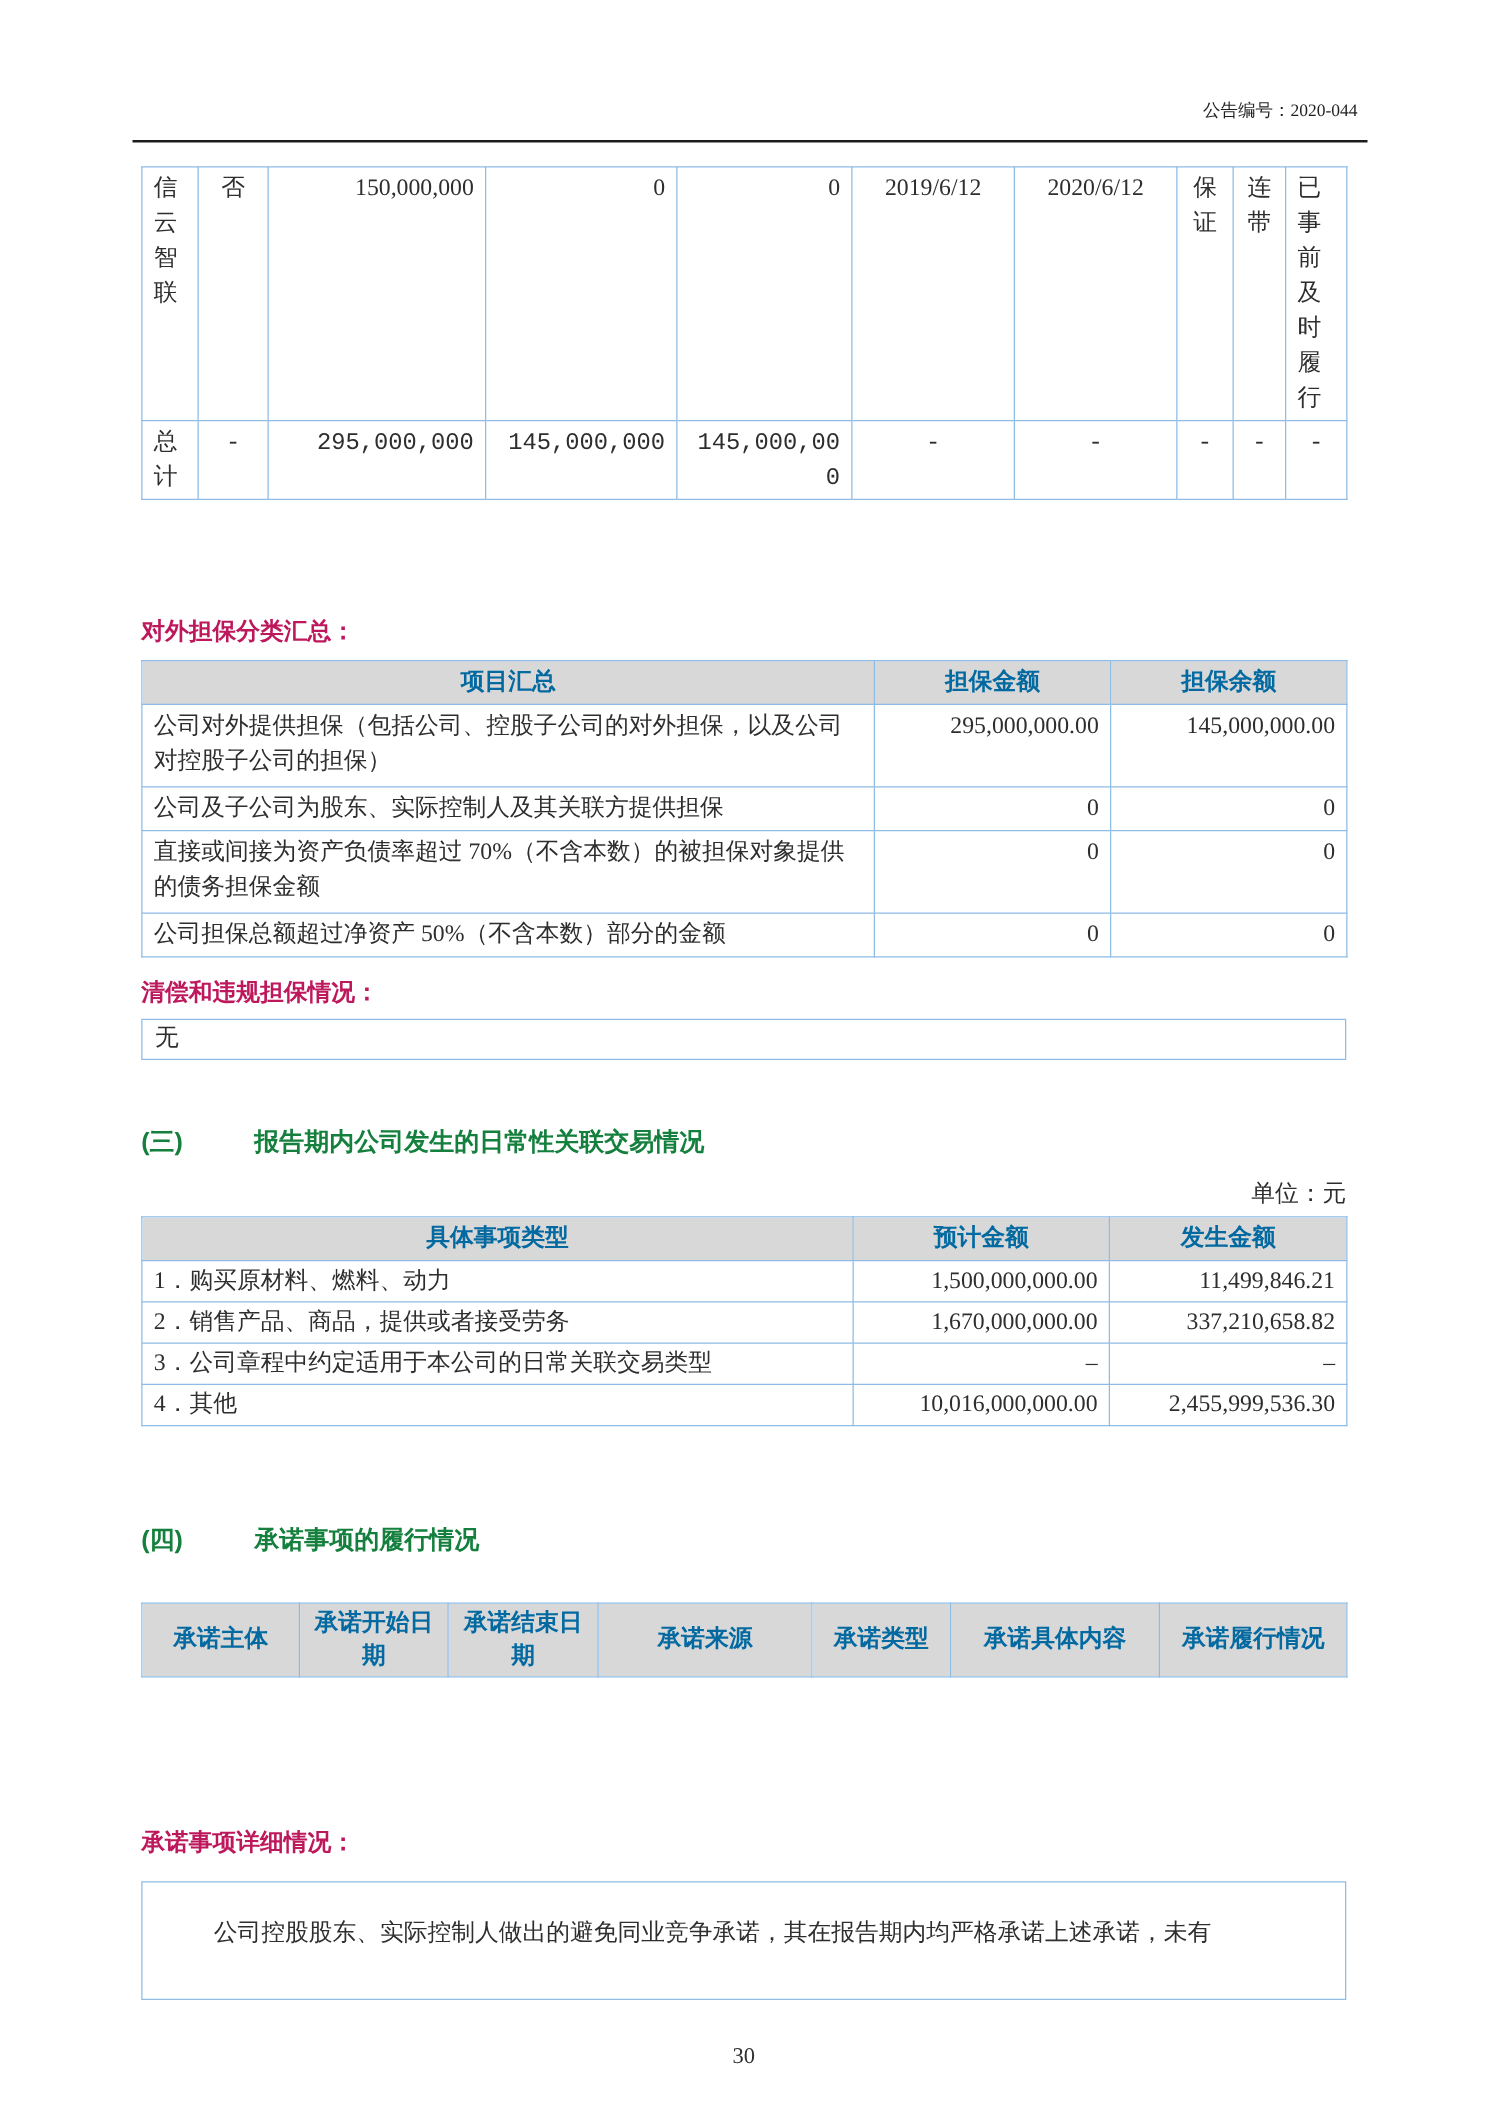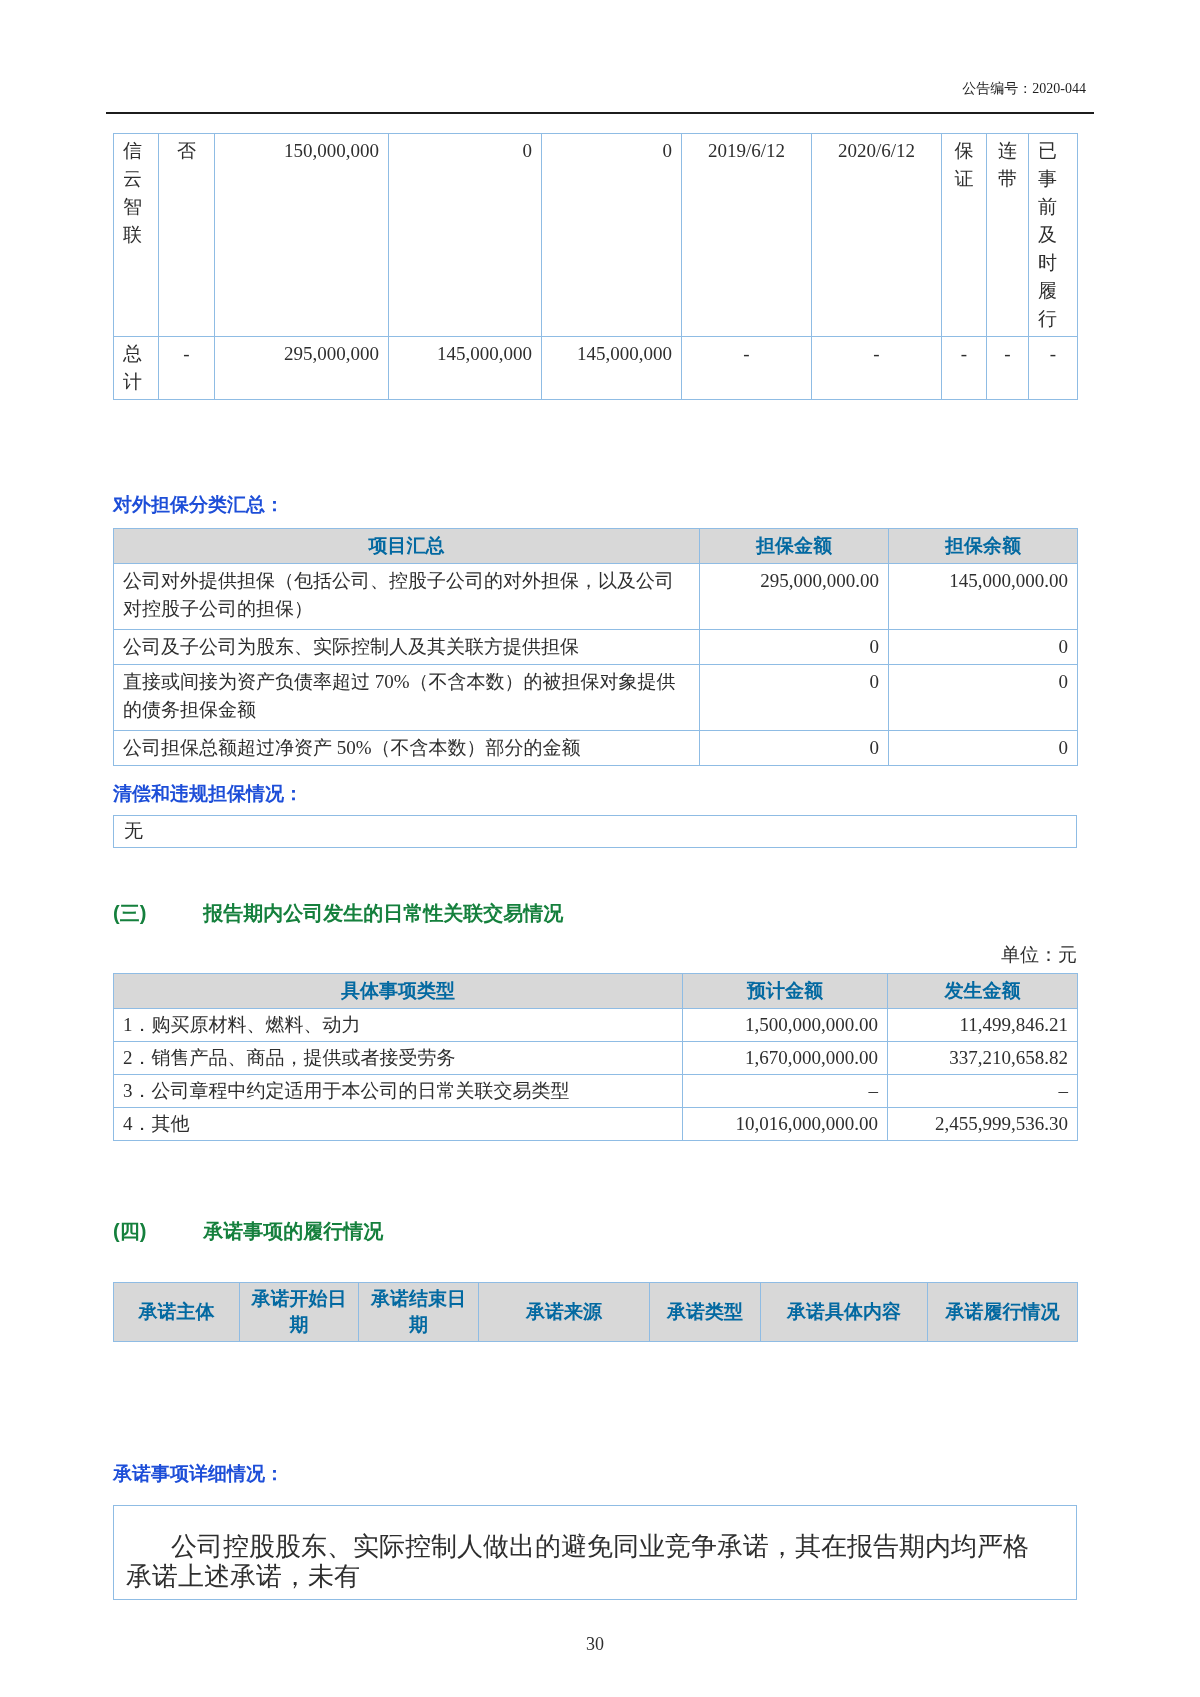--- a/index.html
+++ b/index.html
@@ -23,32 +23,32 @@
     font-weight:bold; text-align:center; vertical-align:middle; color:#0369a1;
     word-break:break-word;
   }
   .num { text-align:right; }
   .ctr { text-align:center; }
   .just { text-align:justify; letter-spacing:4px; }
 
   
   .lbl {
     position:absolute; left:113px; font-family:"Liberation Sans","DejaVu Sans",sans-serif;
-    font-weight:bold; font-size:19px; color:#1d4ed8;
+    font-weight:bold; font-size:19px; color:#be185d;
   }
   .sec-heading {
     position:absolute; left:113px; font-family:"Liberation Sans","DejaVu Sans",sans-serif;
     font-weight:bold; font-size:20px; color:#15803d;
   }
   .sec-heading .sec-title { margin-left:57px; }
 
   
   #t1 { position:absolute; top:133px; left:113px; }
   #t1 tr.r1 { height:203px; }
-  #t1 tr.r2 { height:56px; }
+  #t1 tr.r2 { height:56px;font-family:Liberation Mono, monospace; }
 
   #lbl-summary { top:492px; }
   #t2 { position:absolute; top:528px; left:113px; }
   #t2 th { height:24px; }
   #t2 tr.tall { height:66px; }
 
   #lbl-settle { top:781px; }
   #box-none {
     position:absolute; top:815px; left:113px; width:964px; height:33px;
     border:1.5px solid #8fbce4; box-sizing:border-box; font-size:19px;
@@ -61,21 +61,21 @@
   #t3 td { line-height:26px; }
 
   #h4 { top:1218px; }
   #t4 { position:absolute; top:1282px; left:113px; }
   #t4 th { height:46px; line-height:26px; }
   #t4 tr.data { height:96px; }
 
   #lbl-detail { top:1461px; }
   #box-detail {
     position:absolute; top:1505px; left:113px; width:964px; height:95px;
-    border:1.5px solid #8fbce4; box-sizing:border-box; font-size:26px;
+    border:1.5px solid #8fbce4; box-sizing:border-box; font-size:19px;
     line-height:30px; padding:26px 24px 0 12px;
   }
   #box-detail .indent { text-indent:45px; display:block; }
 
   #pageno { position:absolute; top:1634px; left:113px; width:964px; text-align:center; font-size:18px; }
 </style>
 </head>
 <body>
 
 <div class="page">

